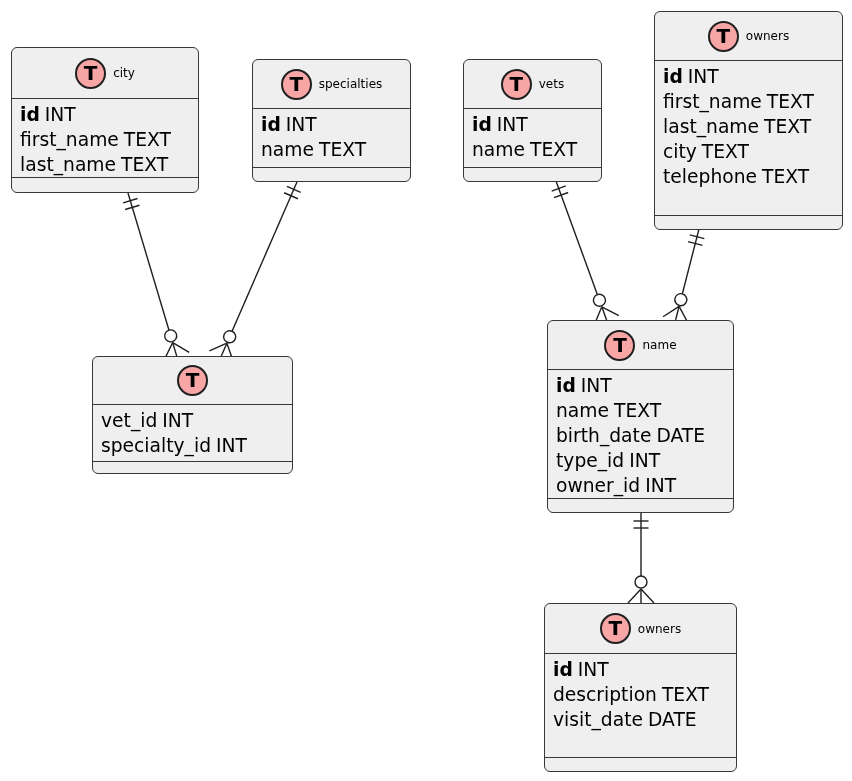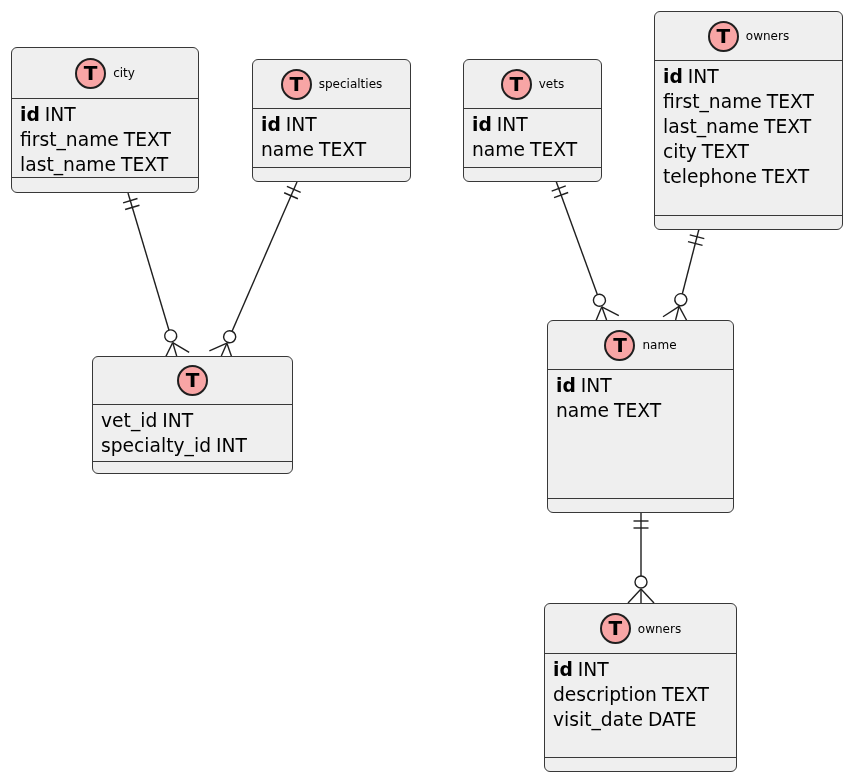--- a/index.html
+++ b/index.html
@@ -177,20 +177,23 @@
   </div>
 
   <div class="table" style="left:547px; top:320px; width:187px; height:193px;">
     <div class="thead" style="height:48px;">
       <span class="ticon">T</span>
       <span class="ttitle">name</span>
     </div>
     <div class="tbody">
       <div class="col"><span class="cname pk">id</span><span class="ctype">INT</span></div>
       <div class="col"><span class="cname">name</span><span class="ctype">TEXT</span></div>
+      <div class="col"><span class="cname">birth_date</span><span class="ctype">DATE</span></div>
+      <div class="col"><span class="cname fk">type_id</span><span class="ctype">INT</span></div>
+      <div class="col"><span class="cname fk">owner_id</span><span class="ctype">INT</span></div>
     </div>
     <div class="tfoot"></div>
   </div>
 
   <div class="table" style="left:544px; top:603px; width:193px; height:169px;">
     <div class="thead" style="height:49px;">
       <span class="ticon">T</span>
       <span class="ttitle">owners</span>
     </div>
     <div class="tbody">

